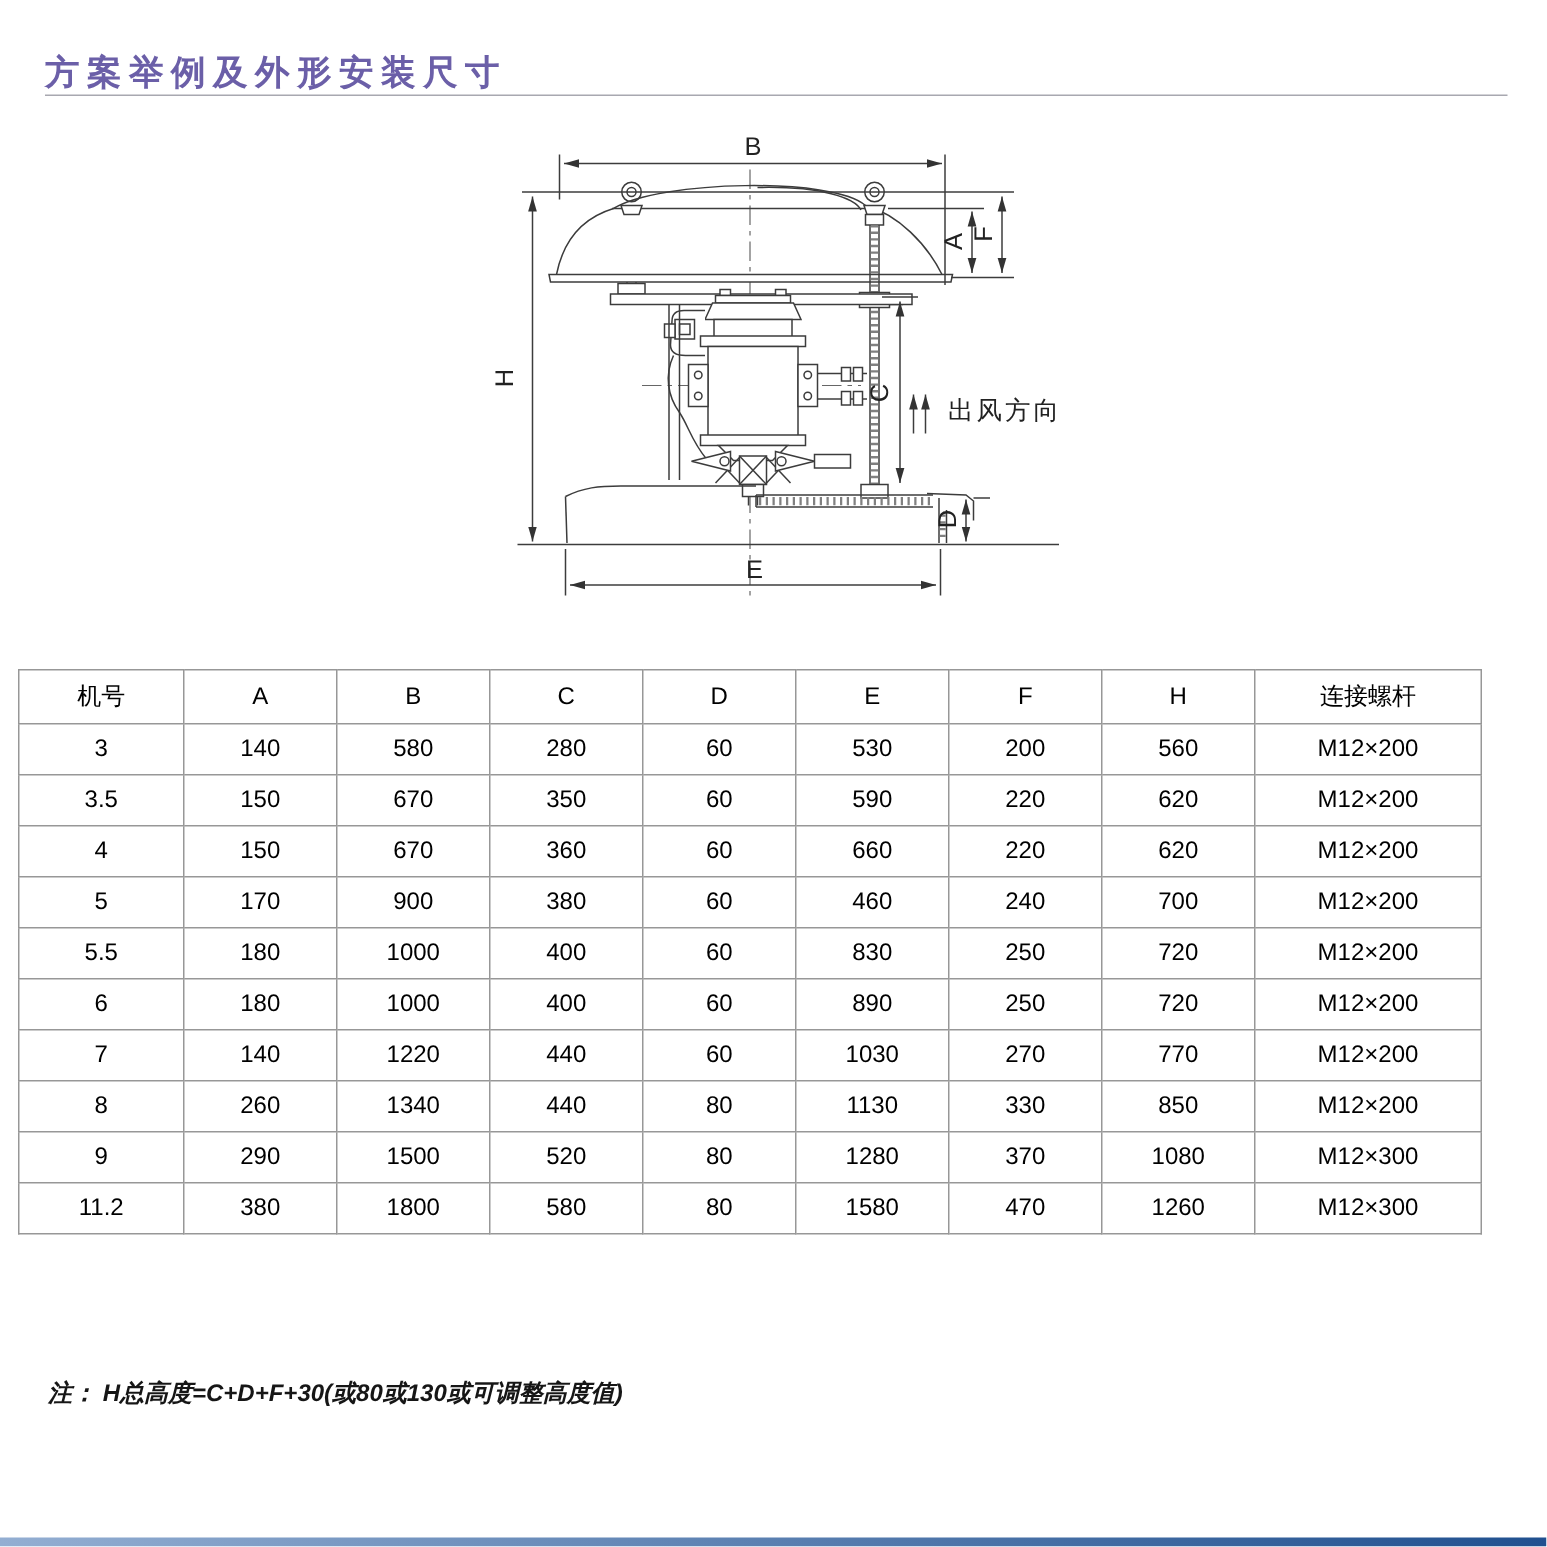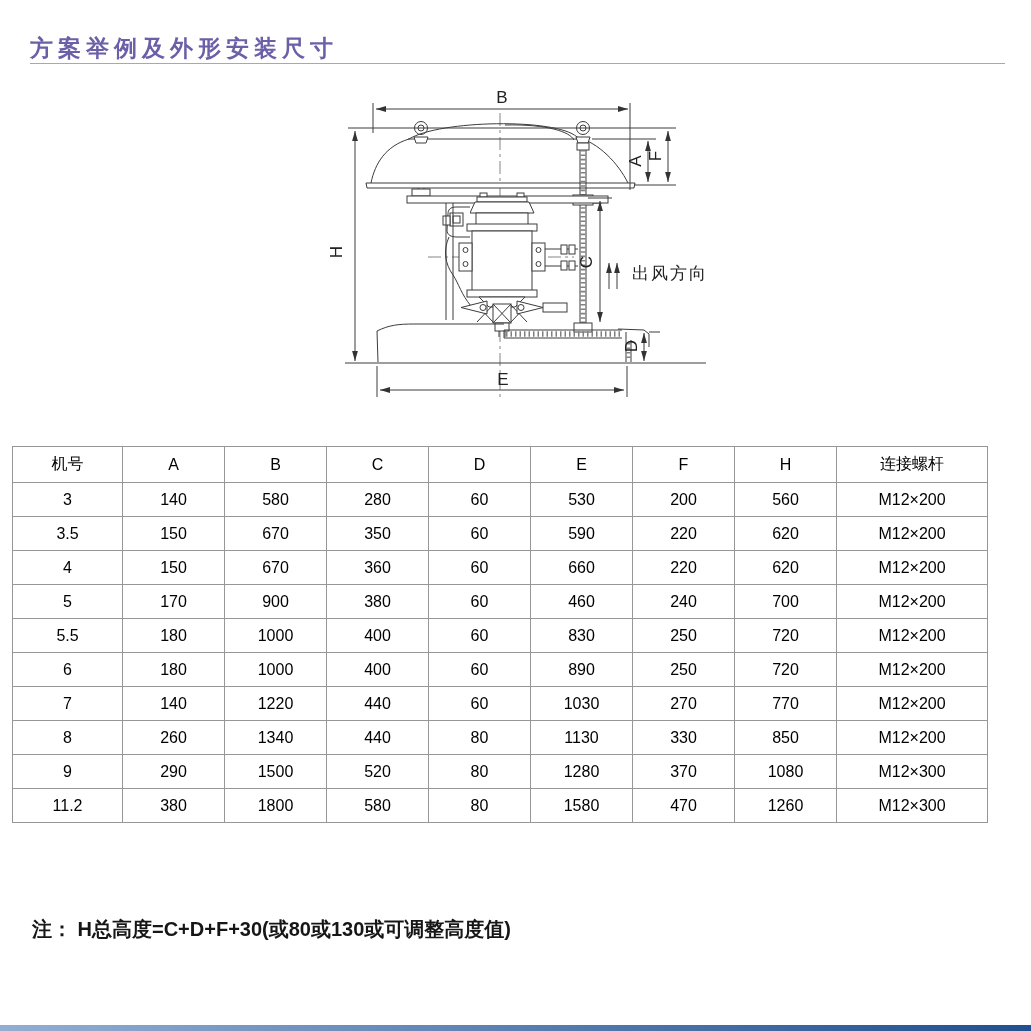--- a/index.html
+++ b/index.html
@@ -15,21 +15,21 @@
   #drawing{left:330px;top:85px;width:390px;height:320px;}
   svg text.dim{font-family:"Liberation Sans","DejaVu Sans",sans-serif;font-size:17px;fill:#222;}
   svg text.cn{font-family:"Liberation Sans","DejaVu Sans",sans-serif;font-size:17px;fill:#222;letter-spacing:2px;}
   #dims-table{
     left:12px;top:446px;width:975px;border-collapse:collapse;table-layout:fixed;
     font-size:16px;color:#000000;text-align:center;
   }
   #dims-table th,#dims-table td{border:1px solid #979797;font-weight:normal;padding:0;}
   #dims-table th{height:35px;}
   #dims-table td{height:33px;}
-  #notes{left:32px;top:916px;font-size:20px;font-weight:bold;color:#161616;line-height:27px;}
+  #notes{left:32px;top:916px;font-size:16px;font-weight:bold;color:#161616;line-height:27px;font-style:italic;}
   #note-line-2{margin-left:41px;}
   #footer-bar{left:0;top:1025px;width:1031px;height:6px;
     background:linear-gradient(90deg,#93aed2,#20508f);}
 </style>
 </head>
 <body>
 
 <div class="abs" id="page-title">方案举例及外形安装尺寸</div>
 <div class="abs" id="title-rule"></div>
 

